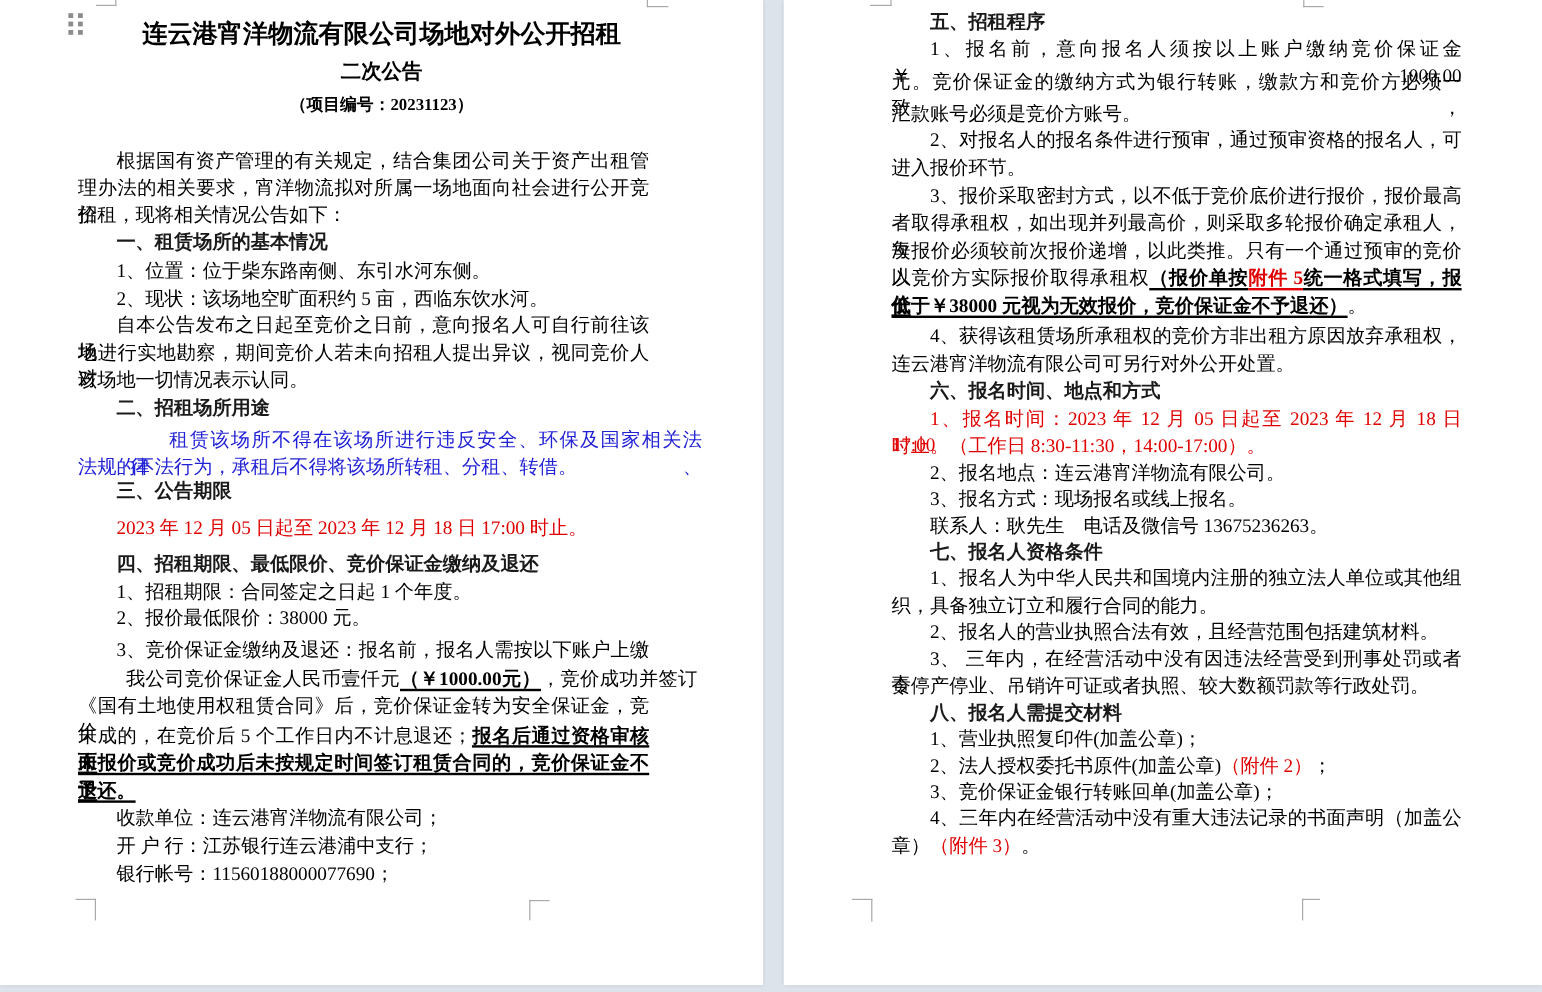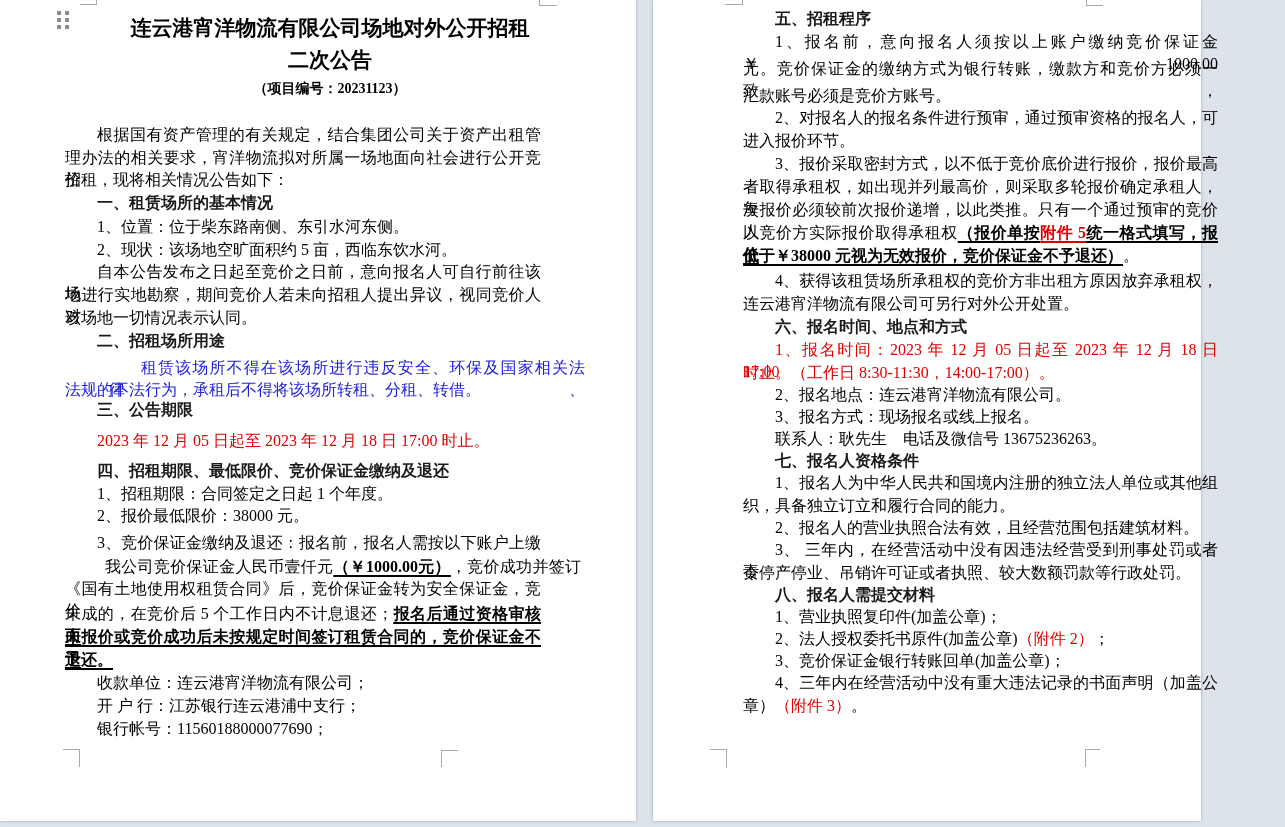--- a/index.html
+++ b/index.html
@@ -6,41 +6,41 @@
   body{
     width:1285px;height:827px;overflow:hidden;position:relative;
     background:var(--canvas-bg,#dde3ea);
     font-family:"Liberation Serif","DejaVu Serif",serif;
   }
   .page{
     position:absolute;top:0;height:821px;background:var(--page-bg,#fff);
     box-shadow:0 0 3px rgba(90,100,115,.45);
   }
   #page1{left:0;width:636px;}
-  #page2{left:653px;width:548px;}
+  #page2{left:653px;width:632px;}
   .text-layer{position:absolute;inset:0;}
   .line{
     position:absolute;left:65px;width:476px;
     font-size:16px;line-height:22px;color:#000;
     white-space:nowrap;
   }
   #page2 .line{left:90px;width:475px;}
   .line.ind{text-indent:32px;}
   .line.jst{white-space:normal;text-align:justify;text-align-last:justify;}
   
   .s-n{}
   .s-b{font-weight:bold;color:#1a1a1a;}
   .s-bu{font-weight:bold;text-decoration:underline;text-underline-offset:3px;text-decoration-thickness:1.5px;}
   .s-bur{font-weight:bold;color:var(--red,#e00000);text-decoration:underline;text-underline-offset:3px;text-decoration-thickness:1.5px;}
   .s-red{color:var(--red,#e00000);}
   .s-blue{color:var(--blue,#2121dd);}
   
-  .title{position:absolute;left:12px;width:100%;text-align:center;font-weight:bold;color:#000;}
+  .title{position:absolute;left:0;width:100%;text-align:center;font-weight:bold;color:#000;}
   .t1{top:13px;font-size:21px;line-height:30px;}
-  .t2{top:45px;font-size:21px;line-height:30px;}
+  .t2{top:45px;font-size:17px;line-height:30px;}
   .t3{top:76px;font-size:14px;line-height:26px;}
   
   .hline,.vline{position:absolute;background:var(--mark,#a9a9a9);}
   .hline{height:1px;}
   .vline{width:1px;}
   
   .drag-handle{position:absolute;left:57px;top:11px;width:13px;height:19px;cursor:grab;}
   .drag-handle i{
     position:absolute;width:4px;height:4px;background:#8c8c8c;border:0;display:block;
   }

